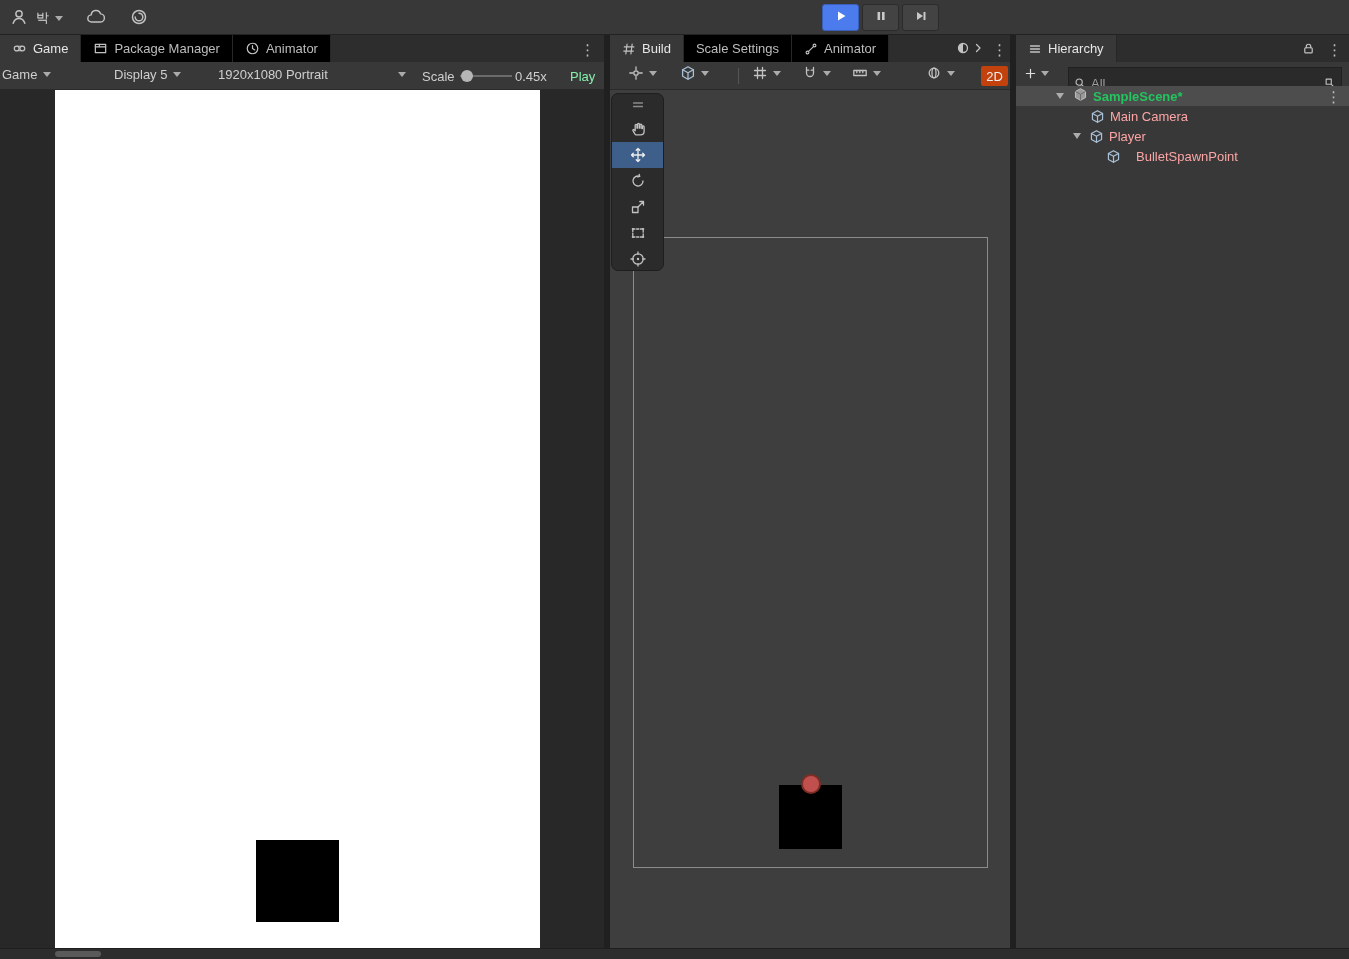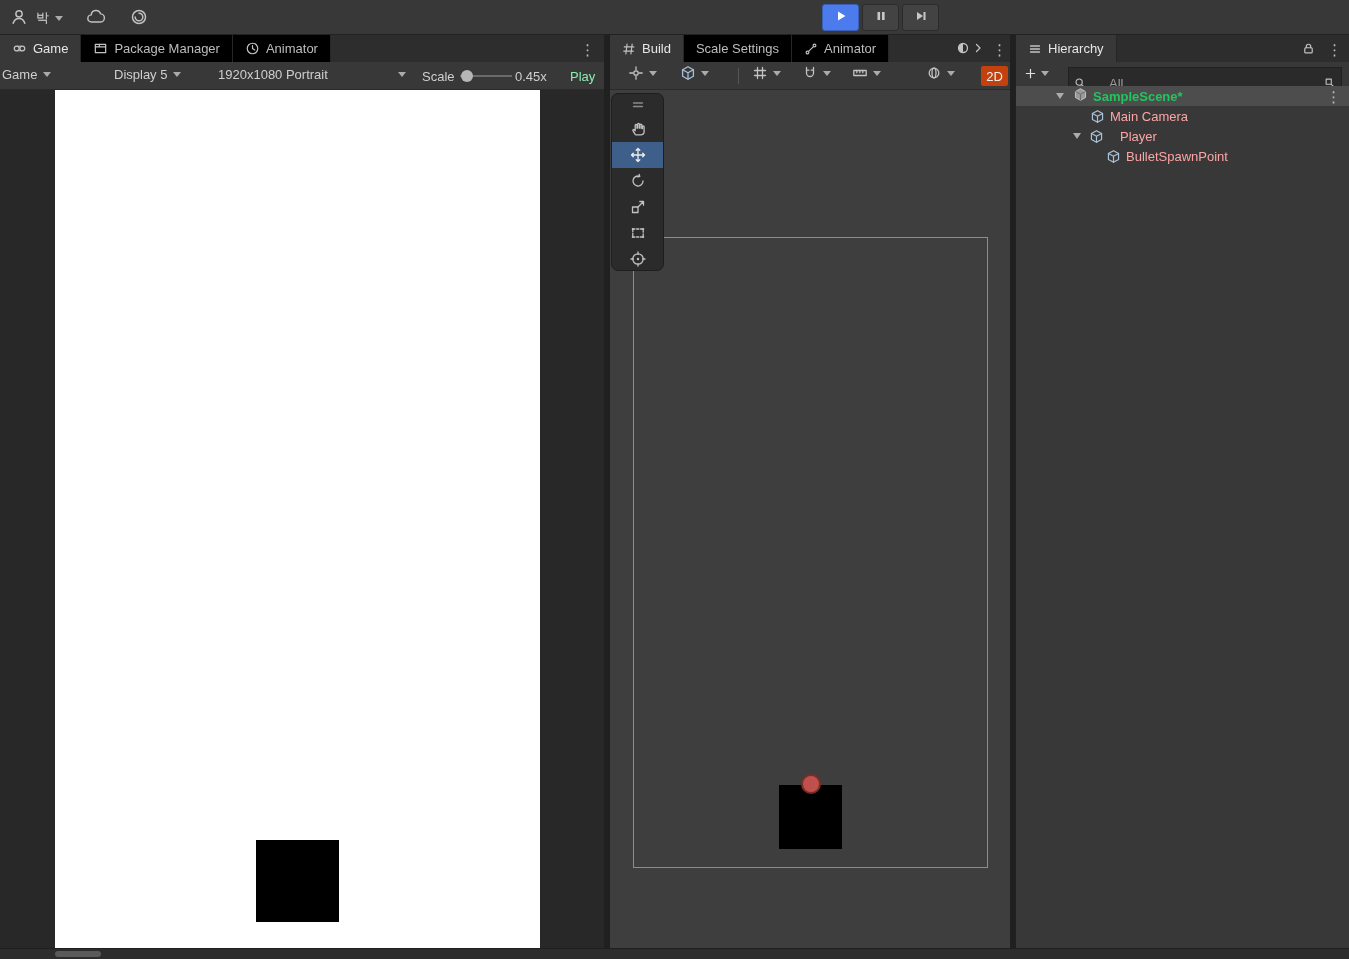--- a/index.html
+++ b/index.html
@@ -41,21 +41,21 @@
   
   .scene-canvas{left:610px;top:90px;width:400px;height:858px;background:#3E3E3E;overflow:hidden}
   .camera-bounds{position:absolute;border:1px solid #8C8C8C}
   .palette{position:absolute;left:1px;top:3px;width:53px;height:178px;background:#2B2B2B;border:1px solid #1e1e1e;border-radius:7px;overflow:hidden}
   .ptool{width:100%;height:26px;display:flex;align-items:center;justify-content:center}
   .ptool.selected{background:var(--tool-selected,#3E5F8A)}
   .phandle{width:100%;height:22px;display:flex;align-items:center;justify-content:center}
 
   
   .hier-toolbar{left:1016px;top:62px;width:333px;height:28px;background:#383838;border-bottom:1px solid #2A2A2A}
-  .searchbox{position:absolute;left:52px;top:5px;width:274px;height:32px;background:#2A2A2A;border:1px solid #212121;border-radius:0;display:flex;align-items:center;gap:23px;padding:0 5px;color:#9C9C9C}
+  .searchbox{position:absolute;left:52px;top:5px;width:274px;height:32px;background:#2A2A2A;border:1px solid #212121;border-radius:0;display:flex;align-items:center;gap:5px;padding:0 5px;color:#9C9C9C}
   .tree{left:1016px;top:86px;width:333px;height:862px;background:#383838}
   .hrow{position:absolute;left:0;width:333px;height:20px;display:flex;align-items:center}
   .hrow.selected{background:var(--row-selected,#4D4D4D)}
   .hlabel{color:#fca5a5;white-space:nowrap}
   .hlabel.bold{font-weight:bold;color:#22c55e}
 
   .statusbar{left:0;top:948px;width:1349px;height:11px;background:#2D2D2D;border-top:1px solid #1f1f1f}
   .scroll-thumb{position:absolute;left:55px;top:2px;width:46px;height:6px;background:#5A5A5A;border-radius:3px}
   .divider{background:#202020}
   .btn2d{display:flex;align-items:center;justify-content:center;width:27px;height:20px;background:#c2410c;border-radius:2px;color:#EDEDED}
@@ -417,31 +417,31 @@
     </div>
 
     <div class="hrow" style="top:40px">
       <span class="foldout" style="margin-left:57px"></span>
       <span style="margin-left:8px">
         <svg class="ic cube" width="15" height="15" viewBox="0 0 16 16">
             <path d="M8 1.8 13.4 4.8v6.4L8 14.2 2.6 11.2V4.8z"></path>
             <path d="M2.6 4.8 8 7.8l5.4-3M8 7.8v6.4"></path>
           </svg>
       </span>
-      <span class="hlabel" style="margin-left:16px">Player</span>
+      <span class="hlabel" style="margin-left:5px">Player</span>
     </div>
 
     <div class="hrow" style="top:60px">
       <span style="margin-left:90px">
         <svg class="ic cube" width="15" height="15" viewBox="0 0 16 16">
             <path d="M8 1.8 13.4 4.8v6.4L8 14.2 2.6 11.2V4.8z"></path>
             <path d="M2.6 4.8 8 7.8l5.4-3M8 7.8v6.4"></path>
           </svg>
       </span>
-      <span class="hlabel" style="margin-left:5px">BulletSpawnPoint</span>
+      <span class="hlabel" style="margin-left:15px">BulletSpawnPoint</span>
     </div>
   </div>
 
   <div class="abs statusbar">
     <div class="scroll-thumb"></div>
   </div>
 
 </div>
 
 </body></html>

